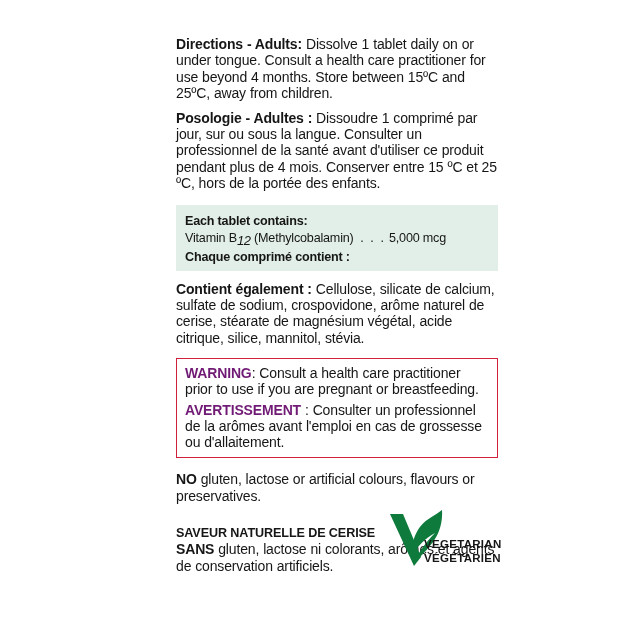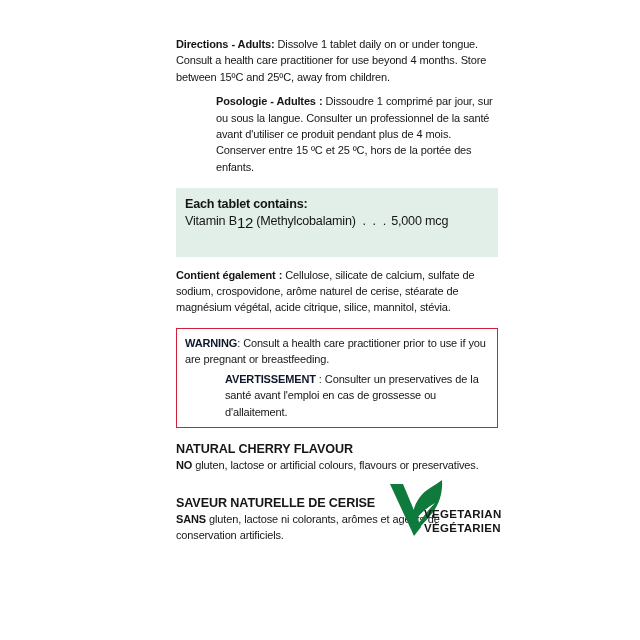--- a/index.html
+++ b/index.html
@@ -16,69 +16,70 @@
   }
   .label-panel {
     position: absolute;
     left: 176px;
     top: 36px;
     width: 322px;
   }
 
   
   .para {
-    font-size: 11px;
+    font-size: 14px;
     line-height: 16.4px;
     letter-spacing: -0.15px;
     margin: 0;
     word-spacing: 0.2px;
   }
-  .para + .para { margin-top: 8px; margin-left: 40px; }
+  .para + .para { margin-top: 8px; }
   .lead {
     font-weight: bold;
   }
 
   
   .green-box {
     background: #e2efe8;
     margin-top: 13px;
-    padding: 8px 9px 25px 9px;
+    padding: 8px 9px 5px 9px;
     box-sizing: border-box;
     width: 322px;
   }
   .green-box .row {
     font-size: 12.6px;
     line-height: 17px;
     letter-spacing: -0.2px;
     white-space: nowrap;
   }
   .green-box .hdr { font-weight: bold; }
   .leader { letter-spacing: 1.6px; }
   sub {
-    font-size: 15px;
+    font-size: 13px;
     vertical-align: -0.22em;
     letter-spacing: -0.3px;
+    font-style: italic;
   }
 
   
   .also-wrap { margin-top: 10px; }
   .also-wrap .para + .para { margin-top: 1px; text-align: center; }
 
   
   .warn-box {
     margin-top: 12px;
     border: 1.6px solid #d3203a;
     padding: 6px 8px 7px 8px;
     box-sizing: border-box;
     width: 322px;
   }
   .warn-box .para { line-height: 16.2px; }
   .warn-box .para + .para { margin-top: 4px; }
   .warn-key {
-    color: #0f172a;
+    color: #701a75;
     font-weight: bold;
   }
 
   
   .bottom {
     margin-top: 13px;
     position: relative;
     min-height: 96px;
   }
   .flav-title {
@@ -108,36 +109,36 @@
     <p class="para"><span class="lead">Directions - Adults:</span><span> Dissolve 1 tablet daily on or under tongue. Consult a health care practitioner for use beyond 4 months. Store between 15ºC and 25ºC, away from children.</span></p>
 
     <p class="para"><span class="lead">Posologie - Adultes :</span><span> Dissoudre 1 comprimé par jour, sur ou sous la langue. Consulter un professionnel de la santé avant d'utiliser ce produit pendant plus de 4 mois. Conserver entre 15 ºC et 25 ºC, hors de la portée des enfants.</span></p>
   </div>
 
   <div class="green-box">
     <div class="row hdr">Each tablet contains:</div>
 
     <div class="row"><span>Vitamin B</span><sub>12</sub><span> (Methylcobalamin)</span>&nbsp; <span class="leader">. . .</span> <span>5,000 mcg</span></div>
 
+    <div class="row hdr">Chaque comprimé contient :</div>
 
   </div>
 
   <div class="also-wrap">
 
     <p class="para"><span class="lead">Contient également :</span><span> Cellulose, silicate de calcium, sulfate de sodium, crospovidone, arôme naturel de cerise, stéarate de magnésium végétal, acide citrique, silice, mannitol, stévia.</span></p>
   </div>
 
   <div class="warn-box">
     <p class="para"><span class="warn-key">WARNING</span><span>: Consult a health care practitioner prior to use if you are pregnant or breastfeeding.</span></p>
 
-    <p class="para"><span class="warn-key">AVERTISSEMENT</span><span> : Consulter un preservatives de la santé avant l'emploi en cas de grossesse ou d'allaitement.</span></p>
+    <p class="para"><span class="warn-key">AVERTISSEMENT</span><span> : Consulter un professionnel de la arômes avant l'emploi en cas de grossesse ou d'allaitement.</span></p>
   </div>
 
   <div class="bottom">
-    <div class="flav-title">NATURAL CHERRY FLAVOUR</div>
     <p class="para"><span class="lead">NO</span><span> gluten, lactose or artificial colours, flavours or preservatives.</span></p>
 
     <div class="flav-title">SAVEUR NATURELLE DE CERISE</div>
     <p class="para"><span class="lead">SANS</span><span> gluten, lactose ni colorants, arômes et agents de conservation artificiels.</span></p>
 
     <div class="veg-logo">
       <svg viewBox="0 0 118 62" width="118" height="62" xmlns="http://www.w3.org/2000/svg">
 
         <path d="M4 6 L17 6 L35 49 L28 58 Z" fill="#0e7a3c"></path>
 

